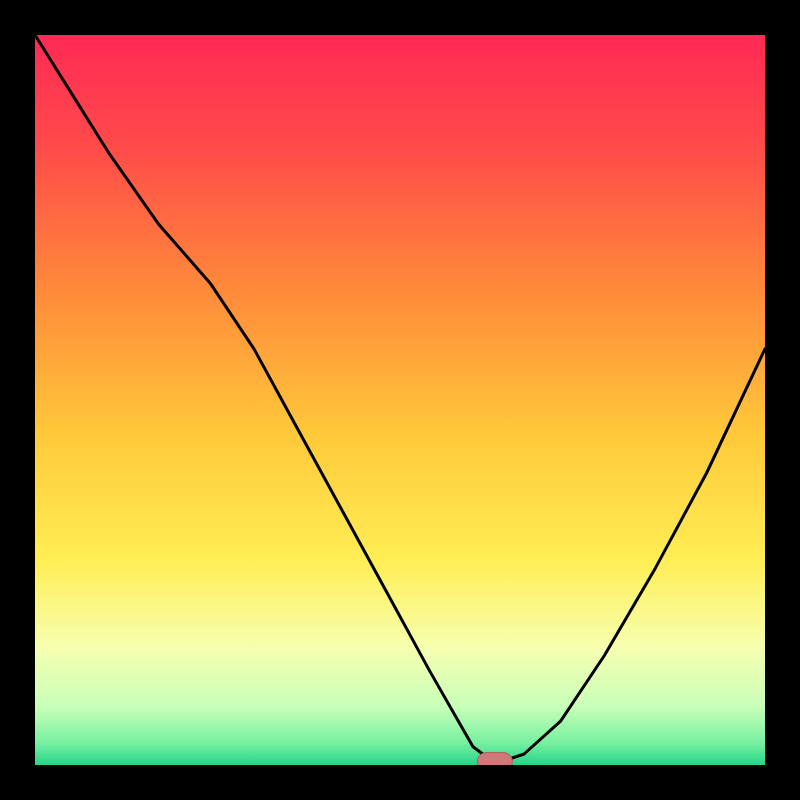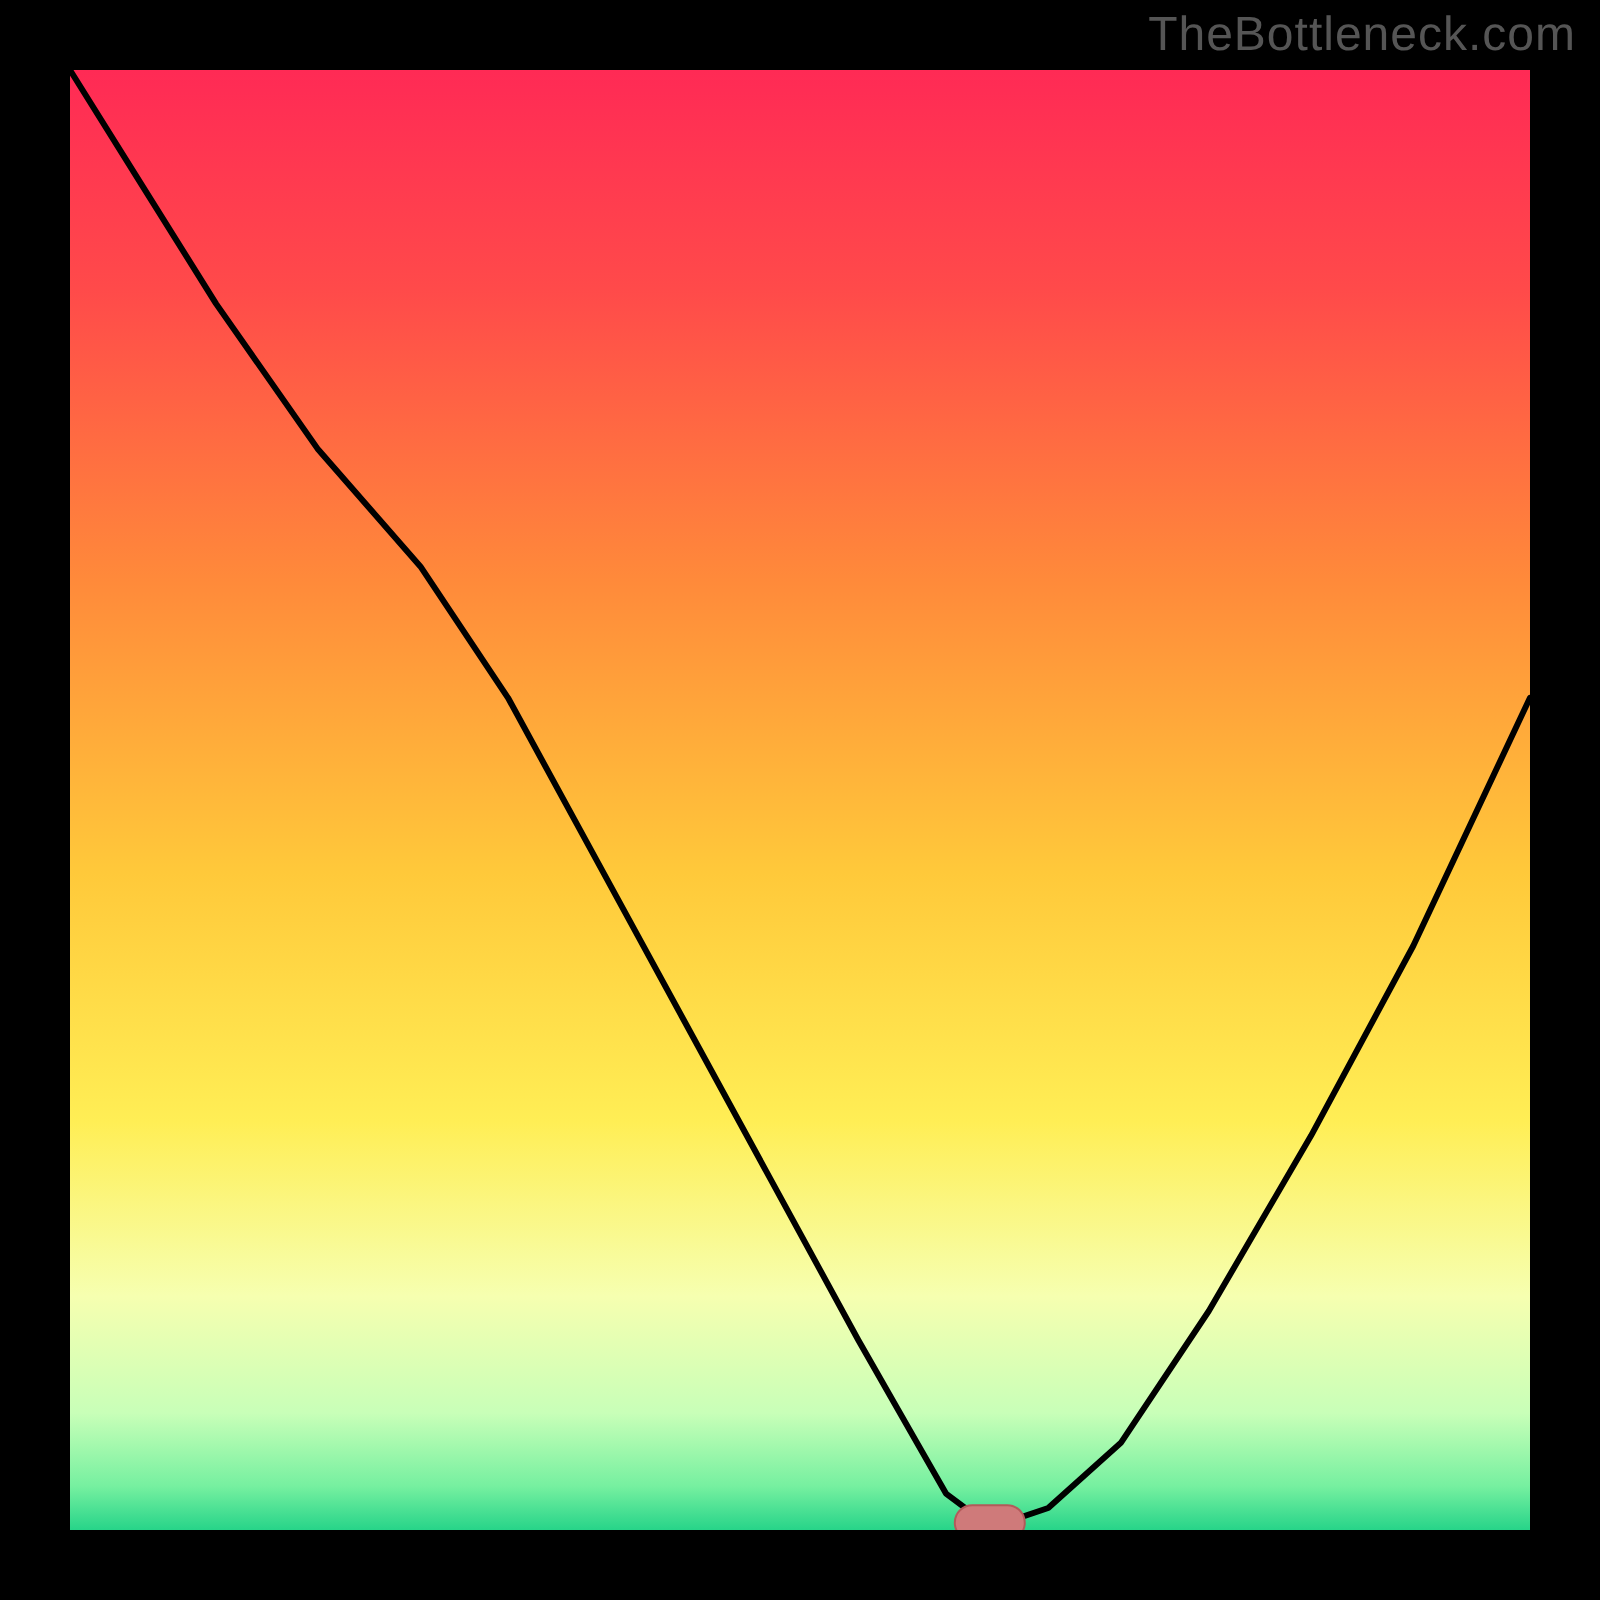--- a/index.html
+++ b/index.html
@@ -29,21 +29,20 @@
   }
   svg {
     position: absolute;
     top: 0;
     left: 0;
   }
 </style>
 </head>
 <body>
 <div class="frame">
-  <div class="watermark">TheBottleneck.com</div>
   <svg id="chart-svg" width="800" height="800" viewBox="0 0 800 800">
       <defs>
         <linearGradient id="bg-grad" x1="0" y1="0" x2="0" y2="1">
           <stop offset="0%" stop-color="#ff2a55"></stop>
           <stop offset="15%" stop-color="#ff4a4a"></stop>
           <stop offset="35%" stop-color="#ff8a3a"></stop>
           <stop offset="55.00000000000001%" stop-color="#ffc93a"></stop>
           <stop offset="72%" stop-color="#ffee55"></stop>
           <stop offset="84%" stop-color="#f6ffb0"></stop>
           <stop offset="92%" stop-color="#c8ffb8"></stop>

